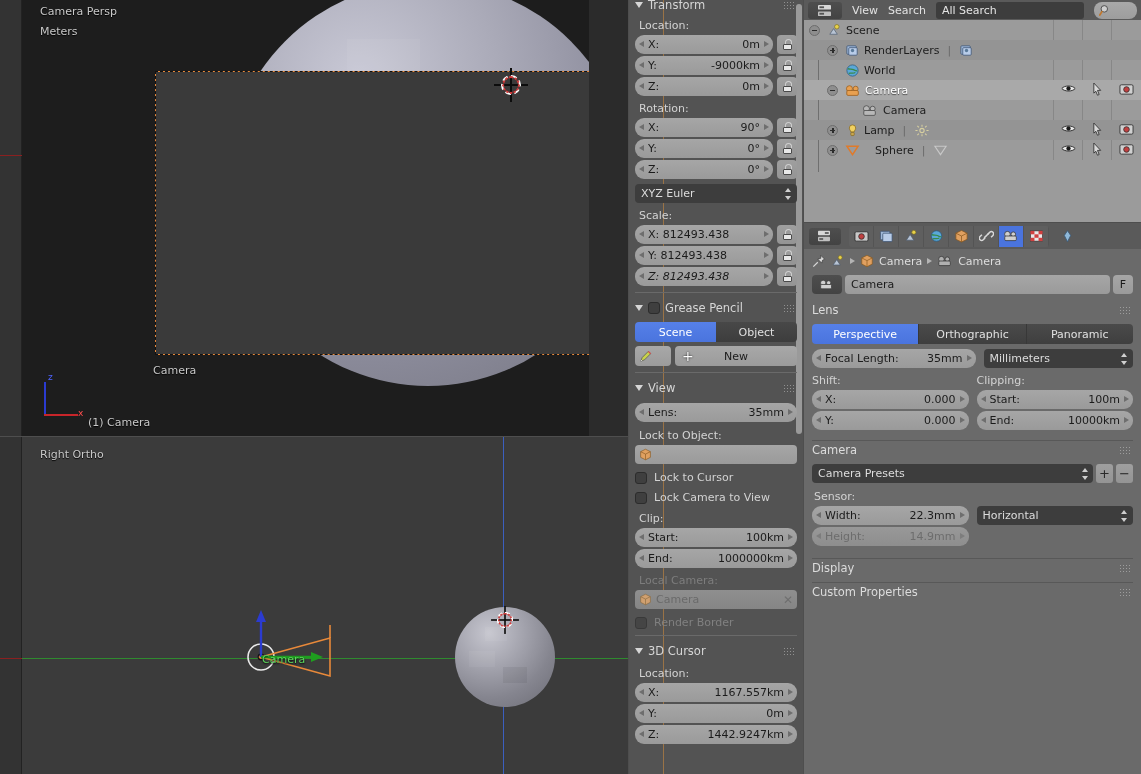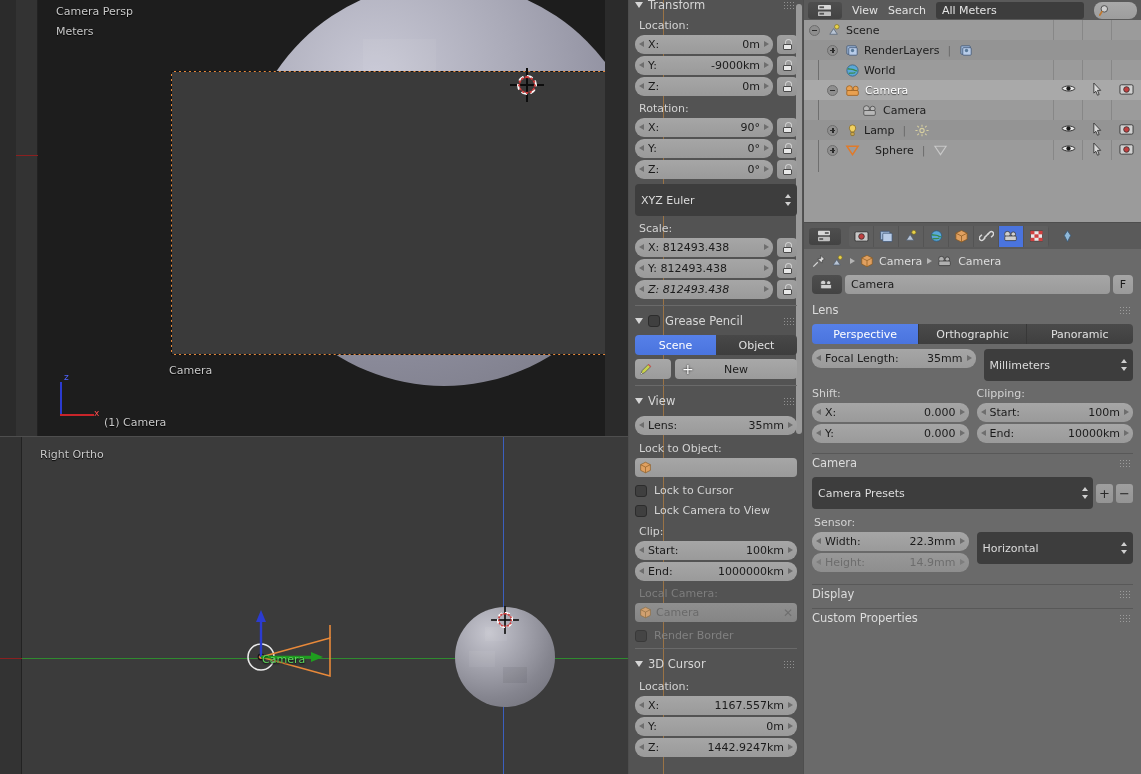--- a/index.html
+++ b/index.html
@@ -44,22 +44,22 @@
     position: absolute; bottom: 0; left: 0; width: 9px; height: 6px;
     background: #e8e8e8; border: 1px solid #4a4a4a; border-radius: 1px;
   }
   .lock-glyph .shackle {
     position: absolute; top: 0; left: 2px; width: 7px; height: 6px;
     border: 1.5px solid #cfcfcf; border-bottom: none;
     border-radius: 4px 4px 0 0;
   }
 
   .dropdown {
-    height: 27px; border-radius: 4px; background: #3d3d3d;
-    display: flex; align-items: center; padding: 16px 6px;
+    height: 19px; border-radius: 4px; background: #3d3d3d;
+    display: flex; align-items: center; padding: 8px 6px;
     color: #dcdcdc; font-size: 11px; position: relative;
   }
   .dropdown .updown {
     position: absolute; right: 5px; top: 50%; margin-top: -6px;
     width: 7px; height: 12px;
   }
   .dropdown .updown i {
     position: absolute; left: 0; width: 0; height: 0;
     border-left: 3.5px solid transparent; border-right: 3.5px solid transparent;
   }
@@ -82,21 +82,21 @@
     background-size: 3px 3px;
   }
   .sec-label { font-size: 11px; color: #d3d3d3; }
   .chk {
     width: 12px; height: 12px; border-radius: 3px;
     background: #3f3f3f; border: 1px solid #2c2c2c; flex: 0 0 auto;
   }
 
   
   #viewport-top {
-    position: absolute; left: 16px; top: 0; width: 589px; height: 436px;
+    position: absolute; left: 0; top: 0; width: 589px; height: 436px;
     background: #1d1d1d; overflow: hidden;
   }
   #viewport-bottom {
     position: absolute; left: 0; top: 437px; width: 628px; height: 337px;
     background: #3b3b3b; overflow: hidden;
   }
   .vp-edge {
     position: absolute; left: 0; top: 0; width: 22px; height: 100%;
     background: #333; border-right: 1px solid #222;
   }
@@ -613,21 +613,21 @@
           <rect x="1" y="1" width="14" height="5" rx="1" fill="#d8d8d8"></rect>
           <rect x="1" y="8" width="14" height="5" rx="1" fill="#c0c0c0"></rect>
           <rect x="2.5" y="2.5" width="5" height="2" fill="#555"></rect>
           <rect x="2.5" y="9.5" width="5" height="2" fill="#555"></rect>
         </svg>
         <span class="updown" style="position:relative;right:auto;margin-top:0;"><i class="u"></i><i class="d"></i></span>
       </div>
       <span class="otl-menu">View</span>
       <span class="otl-menu">Search</span>
       <div class="otl-scene-dd">
-        <span>All Meters</span>
+        <span>All Search</span>
         <span class="updown"><i class="u"></i><i class="d"></i></span>
       </div>
       <div class="otl-search">
         <svg width="13" height="13" viewBox="0 0 16 16">
           <circle cx="6.5" cy="6" r="4" fill="#cfcfcf" stroke="#444" stroke-width="1.1"></circle>
           <path d="M3.6 9.4L1 13.5" stroke="#c07830" stroke-width="2.2" stroke-linecap="round"></path>
         </svg>
         <span></span>
       </div>
     </div>

